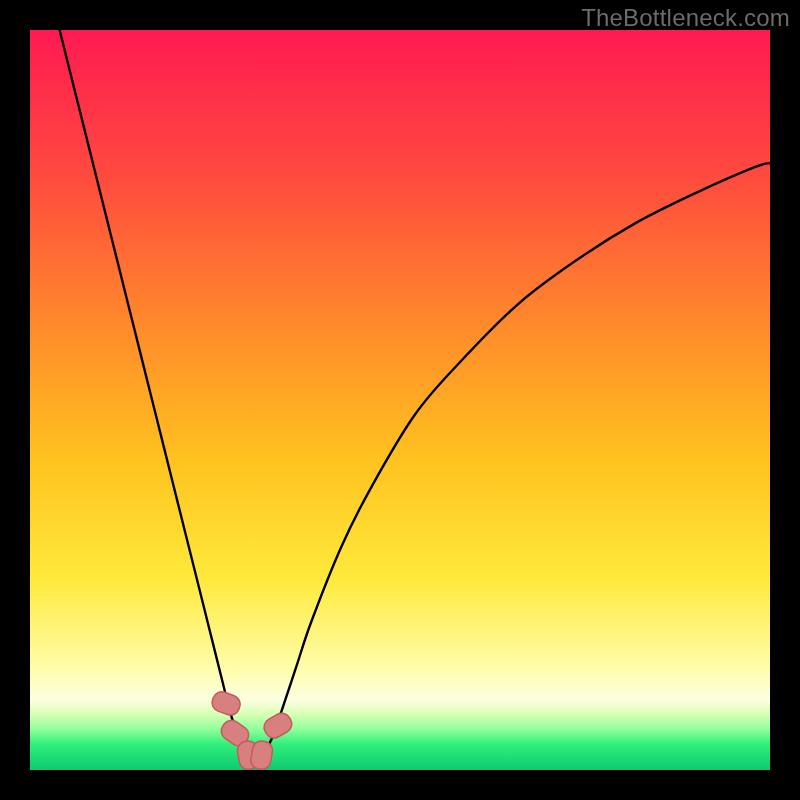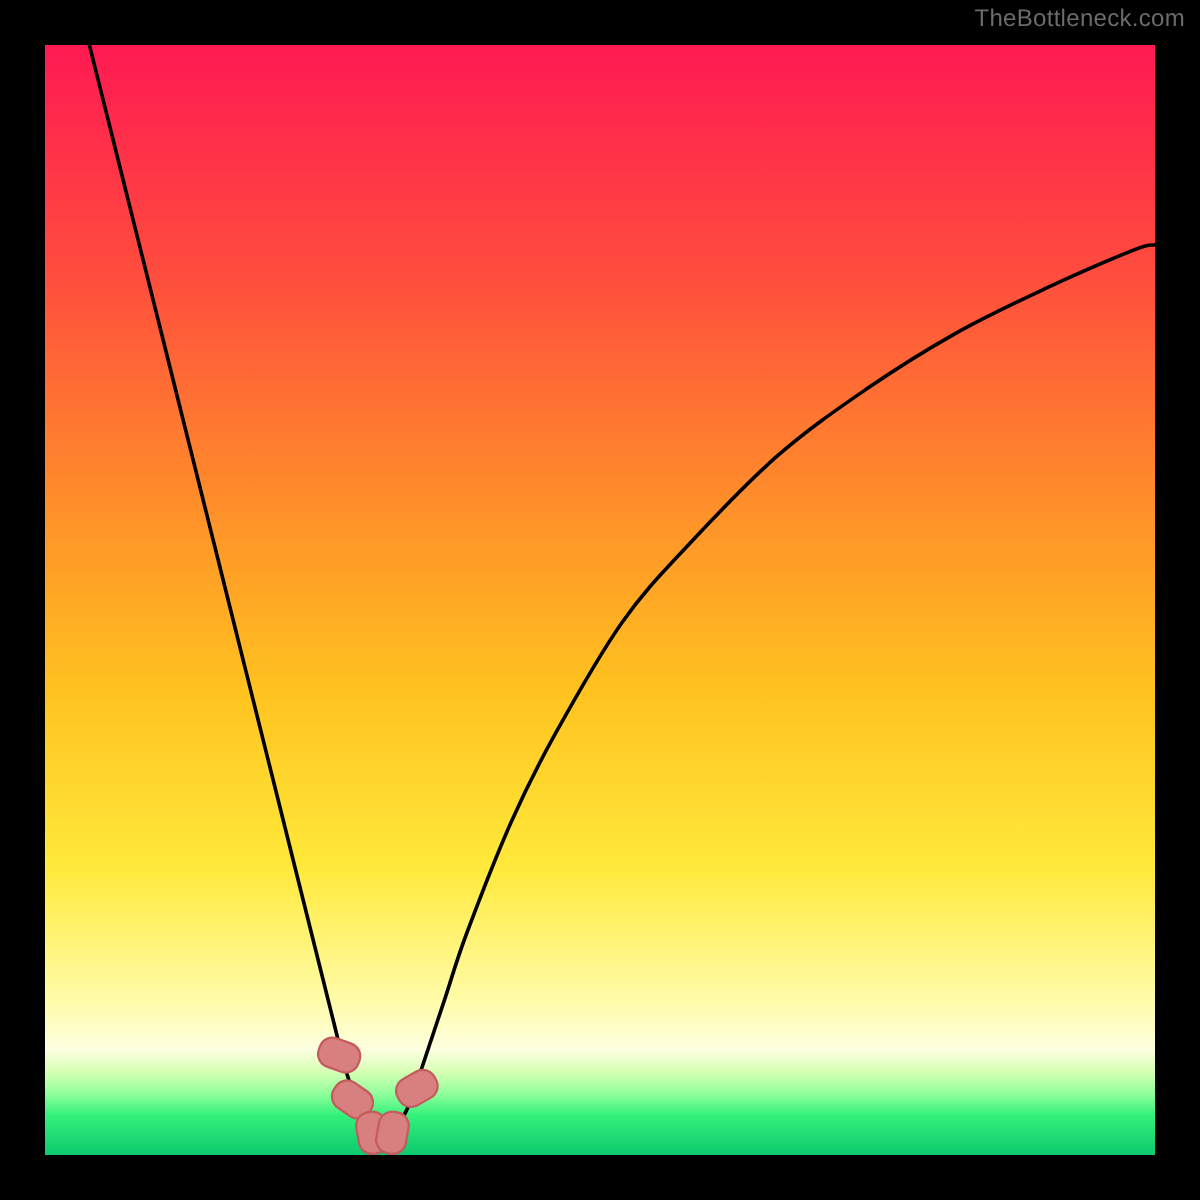--- a/index.html
+++ b/index.html
@@ -21,21 +21,21 @@
   }
   .gradient {
     position: absolute;
     left: 0; top: 0; right: 0; bottom: 0;
   }
   .watermark {
     position: absolute;
     top: 4px;
     right: 10px;
     color: #6b6b6b;
-    font-size: 16px;
+    font-size: 24px;
     font-weight: 500;
     letter-spacing: 0.2px;
   }
   svg.plot {
     position: absolute;
     left: 0; top: 0;
     width: 740px;
     height: 740px;
     overflow: visible;
   }

